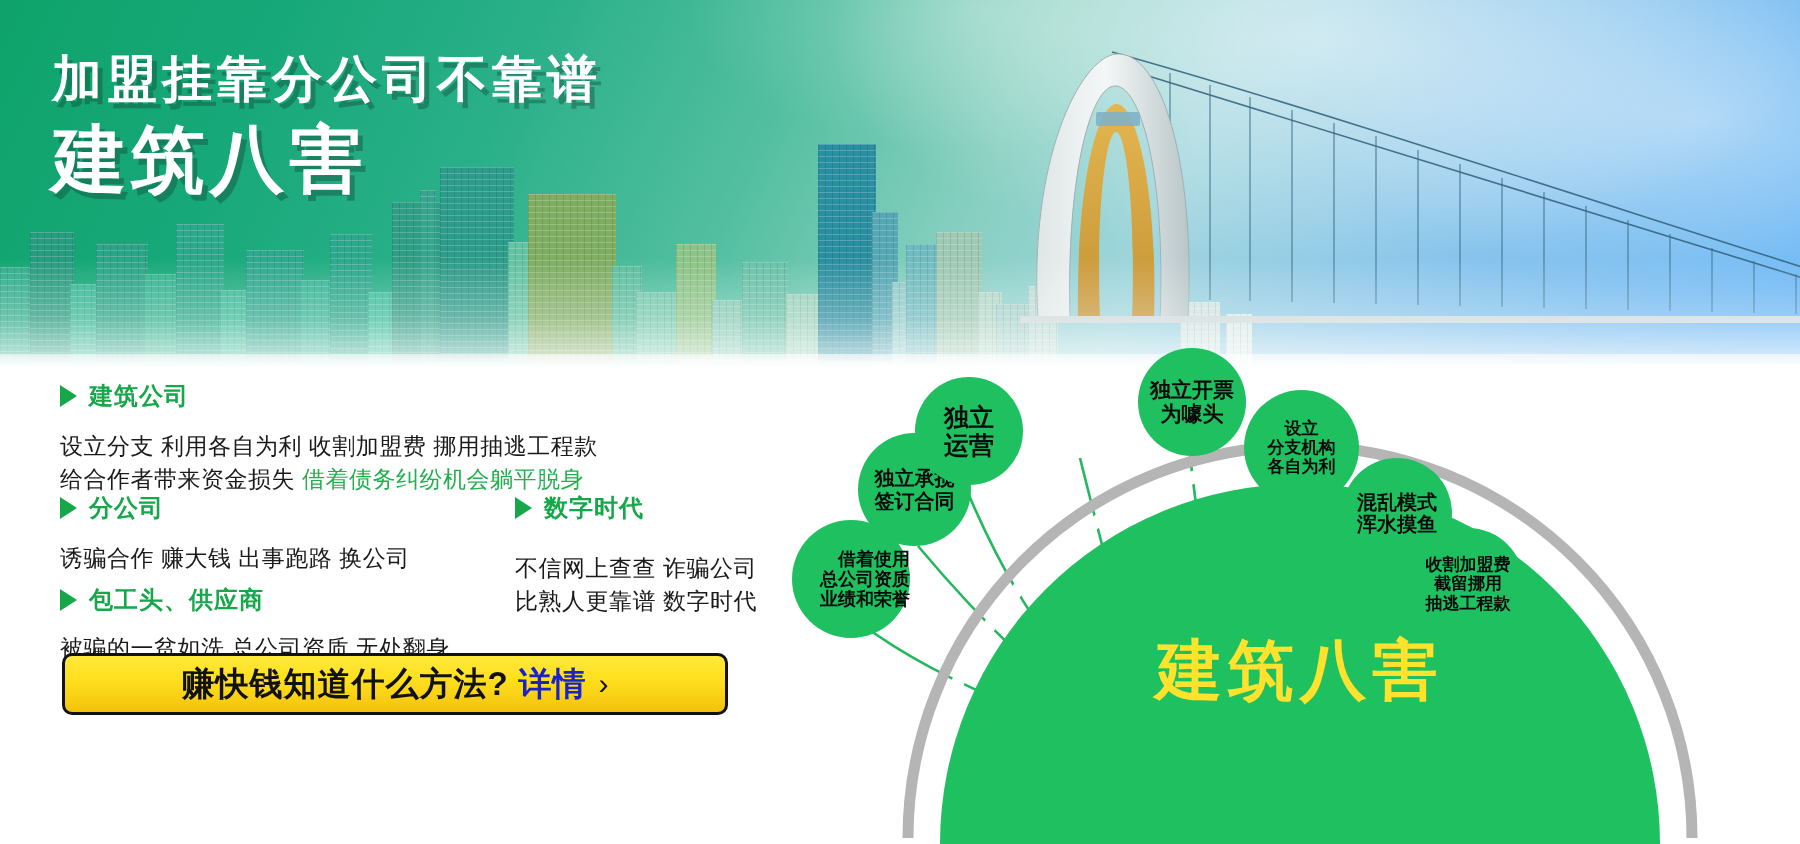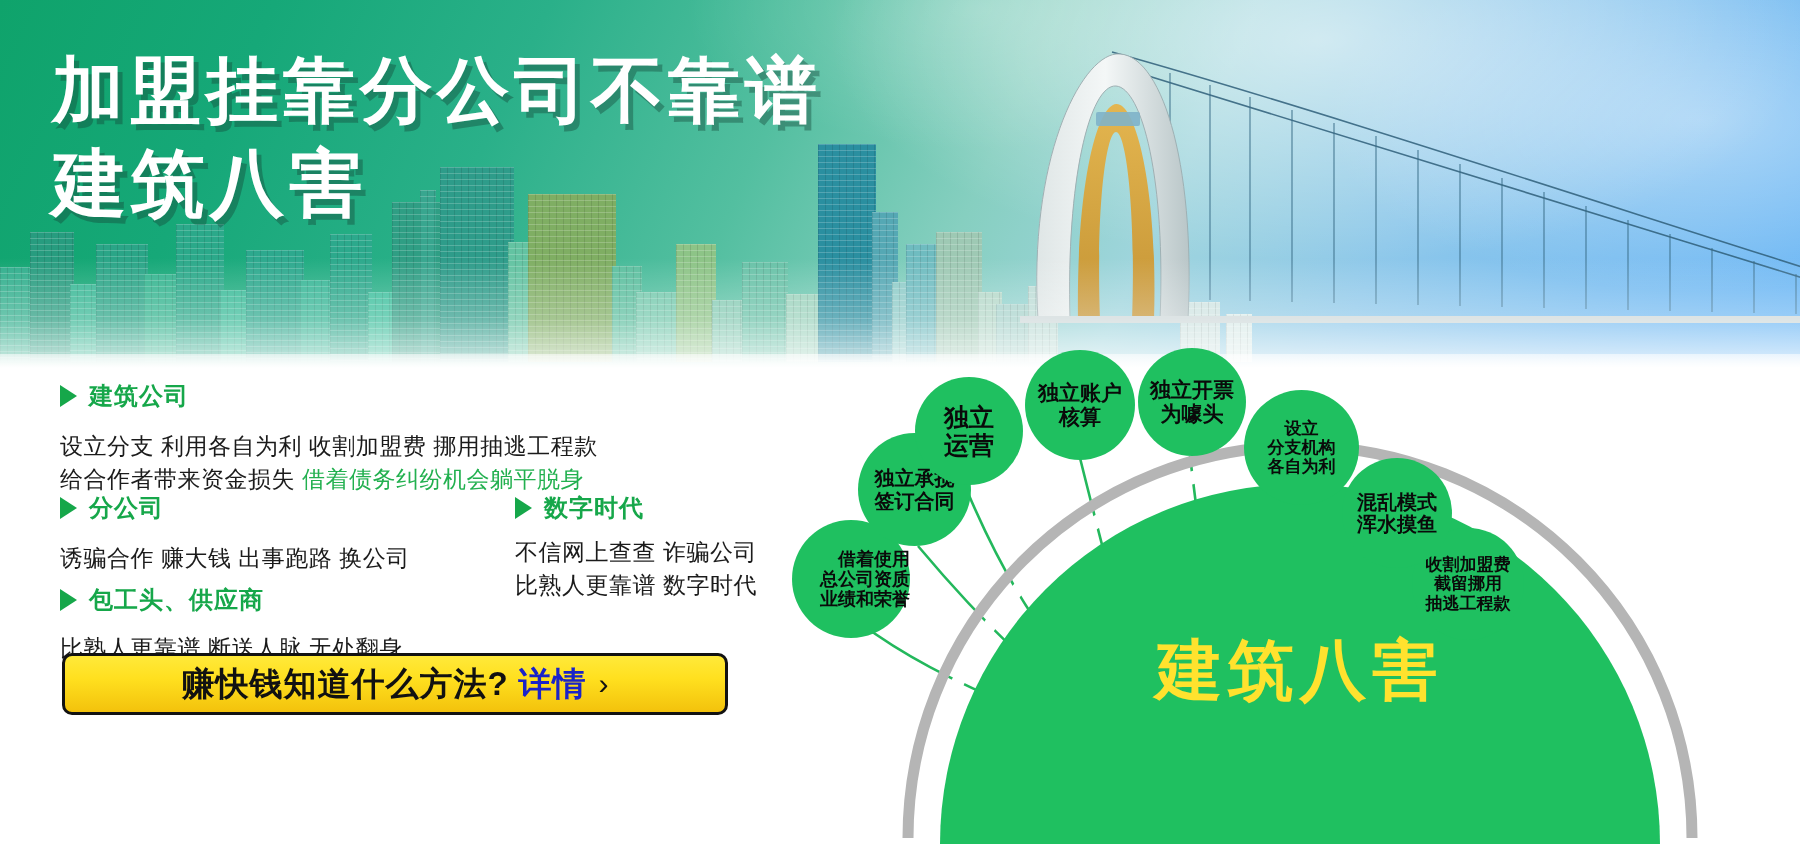--- a/index.html
+++ b/index.html
@@ -58,21 +58,21 @@
     z-index: 6;
   }
   .hero-title, .hero-sub {
     color: #ffffff;
     font-weight: 700;
     letter-spacing: 5px;
     line-height: 1.08;
     text-shadow: 5px 6px 0 rgba(20,70,55,.40);
     white-space: nowrap;
   }
-  .hero-title { font-size: 72px; }
+  .hero-title { font-size: 50px; }
   .hero-sub { font-size: 74px; margin-top: 14px; }
 
   
   .left-col { position: absolute; left: 0; top: 368px; width: 800px; height: 476px; }
 
   .sec { position: absolute; }
   .sec-head {
     display: flex; align-items: center; gap: 12px;
     color: #16a74a; font-weight: 700; font-size: 24px; letter-spacing: 1px;
     white-space: nowrap;
@@ -90,21 +90,21 @@
   }
   .sec-line .green { color: #22b04f; }
 
   .s1 { left: 60px; top: 12px; }
   .s1 .body { margin-top: 18px; }
   .s2 { left: 60px; top: 124px; }
   .s2 .body { margin-top: 18px; }
   .s3 { left: 60px; top: 216px; }
   .s3 .body { margin-top: 16px; }
   .s4 { left: 515px; top: 124px; }
-  .s4 .body { margin-top: 12px; }
+  .s4 .body { margin-top: 28px; }
 
   .cta {
     position: absolute; left: 62px; top: 285px;
     width: 666px; height: 62px;
     border: 3px solid #121212;
     border-radius: 10px;
     background: linear-gradient(to bottom, #ffe93a 0%, #ffe01f 40%, #f3c20c 100%);
     display: flex; align-items: center; justify-content: center; gap: 10px;
     cursor: pointer;
   }
@@ -266,21 +266,21 @@
       </div>
     </div>
 
     <div class="sec s3">
       <div class="sec-head">
         <span class="tri"></span>
         <span>包工头、供应商</span>
       </div>
       <div class="body">
         <div class="sec-line">
-          <span>比熟人更靠谱  断送人脉  无处翻身</span>
+          <span>被骗的一贫如洗  总公司资质  无处翻身</span>
         </div>
       </div>
     </div>
 
     <div class="sec s4">
       <div class="sec-head">
         <span class="tri"></span>
         <span>数字时代</span>
       </div>
       <div class="body">
@@ -331,24 +331,20 @@
     <div class="bub" style="left:58px; top:65px; width:113px; height:113px; font-size:20px;">
       <span>独立承揽</span>
       <span>签订合同</span>
     </div>
 
     <div class="bub" style="left:115px; top:9px; width:108px; height:108px; font-size:25px;">
       <span>独立</span>
       <span>运营</span>
     </div>
 
-    <div class="bub" style="left:225px; top:-18px; width:110px; height:110px; font-size:21px;">
-      <span>独立账户</span>
-      <span>核算</span>
-    </div>
 
     <div class="bub" style="left:338px; top:-20px; width:108px; height:108px; font-size:21px;">
       <span>独立开票</span>
       <span>为噱头</span>
     </div>
 
     <div class="bub" style="left:444px; top:22px; width:115px; height:115px; font-size:17px;">
       <span>设立</span>
       <span>分支机构</span>
       <span>各自为利</span>

